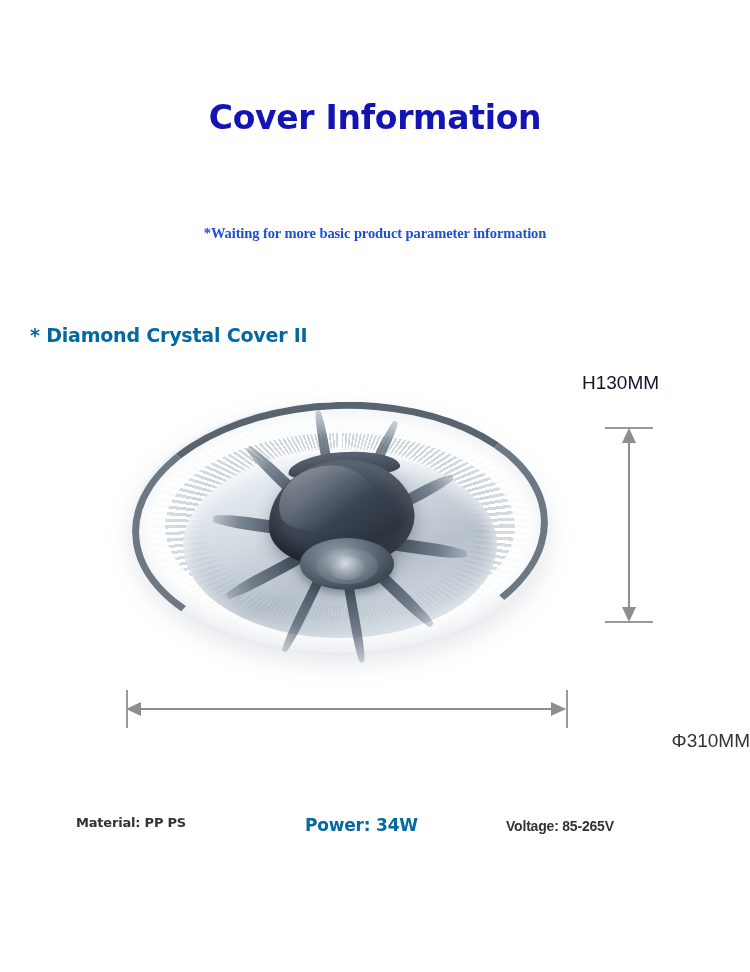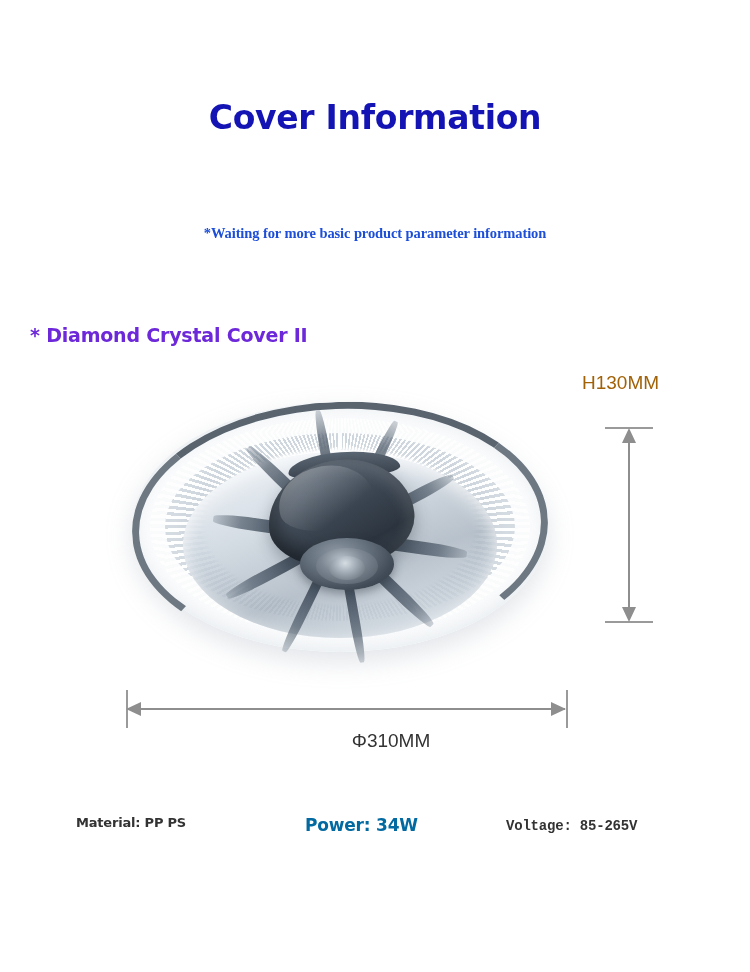--- a/index.html
+++ b/index.html
@@ -45,21 +45,21 @@
   }
 
   
   .section-label {
     position: absolute;
     top: 324px;
     left: 30px;
     font-size: 19px;
     font-weight: bold;
     letter-spacing: -0.2px;
-    color: #6d28d9;
+    color: #0369a1;
     font-family: "DejaVu Sans", "Liberation Sans", sans-serif;
   }
 
   
   .product-stage {
     position: absolute;
     left: 128px;
     top: 396px;
     width: 424px;
     height: 268px;
@@ -245,21 +245,21 @@
         #97a2ad 48%,
         #5a646f 100%);
   }
 
   
   .dim-height-label {
     position: absolute;
     top: 372px;
     left: 582px;
     font-size: 19px;
-    color: #a16207;
+    color: #0f172a;
     font-family: "Liberation Sans", "DejaVu Sans", sans-serif;
   }
 
   .dim-v-line {
     position: absolute;
     left: 628px;
     top: 430px;
     width: 1.5px;
     height: 190px;
     background: #8e8e8e;
@@ -349,21 +349,21 @@
     height: 38px;
     background: #9a9a9a;
   }
 
   .dim-diameter-label {
     position: absolute;
     top: 730px;
     left: 0;
     width: 750px;
     padding-left: 32px;
-    text-align: center;
+    text-align: right;
     font-size: 19px;
     color: #333333;
     font-family: "Liberation Sans", "DejaVu Sans", sans-serif;
   }
 
   
   .spec-material {
     position: absolute;
     top: 815px;
     left: 76px;
@@ -386,21 +386,21 @@
   }
 
   .spec-voltage {
     position: absolute;
     top: 818px;
     left: 506px;
     font-size: 14px;
     font-weight: bold;
     letter-spacing: -0.2px;
     color: #333333;
-    font-family: Liberation Mono, monospace;
+    font-family: Liberation Sans, sans-serif;
   }
 </style>
 </head>
 <body>
 
 <div class="page-title">Cover Information</div>
 
 <div class="subtitle">*Waiting for more basic product parameter information</div>
 
 <div class="section-label">* Diamond Crystal Cover II</div>

